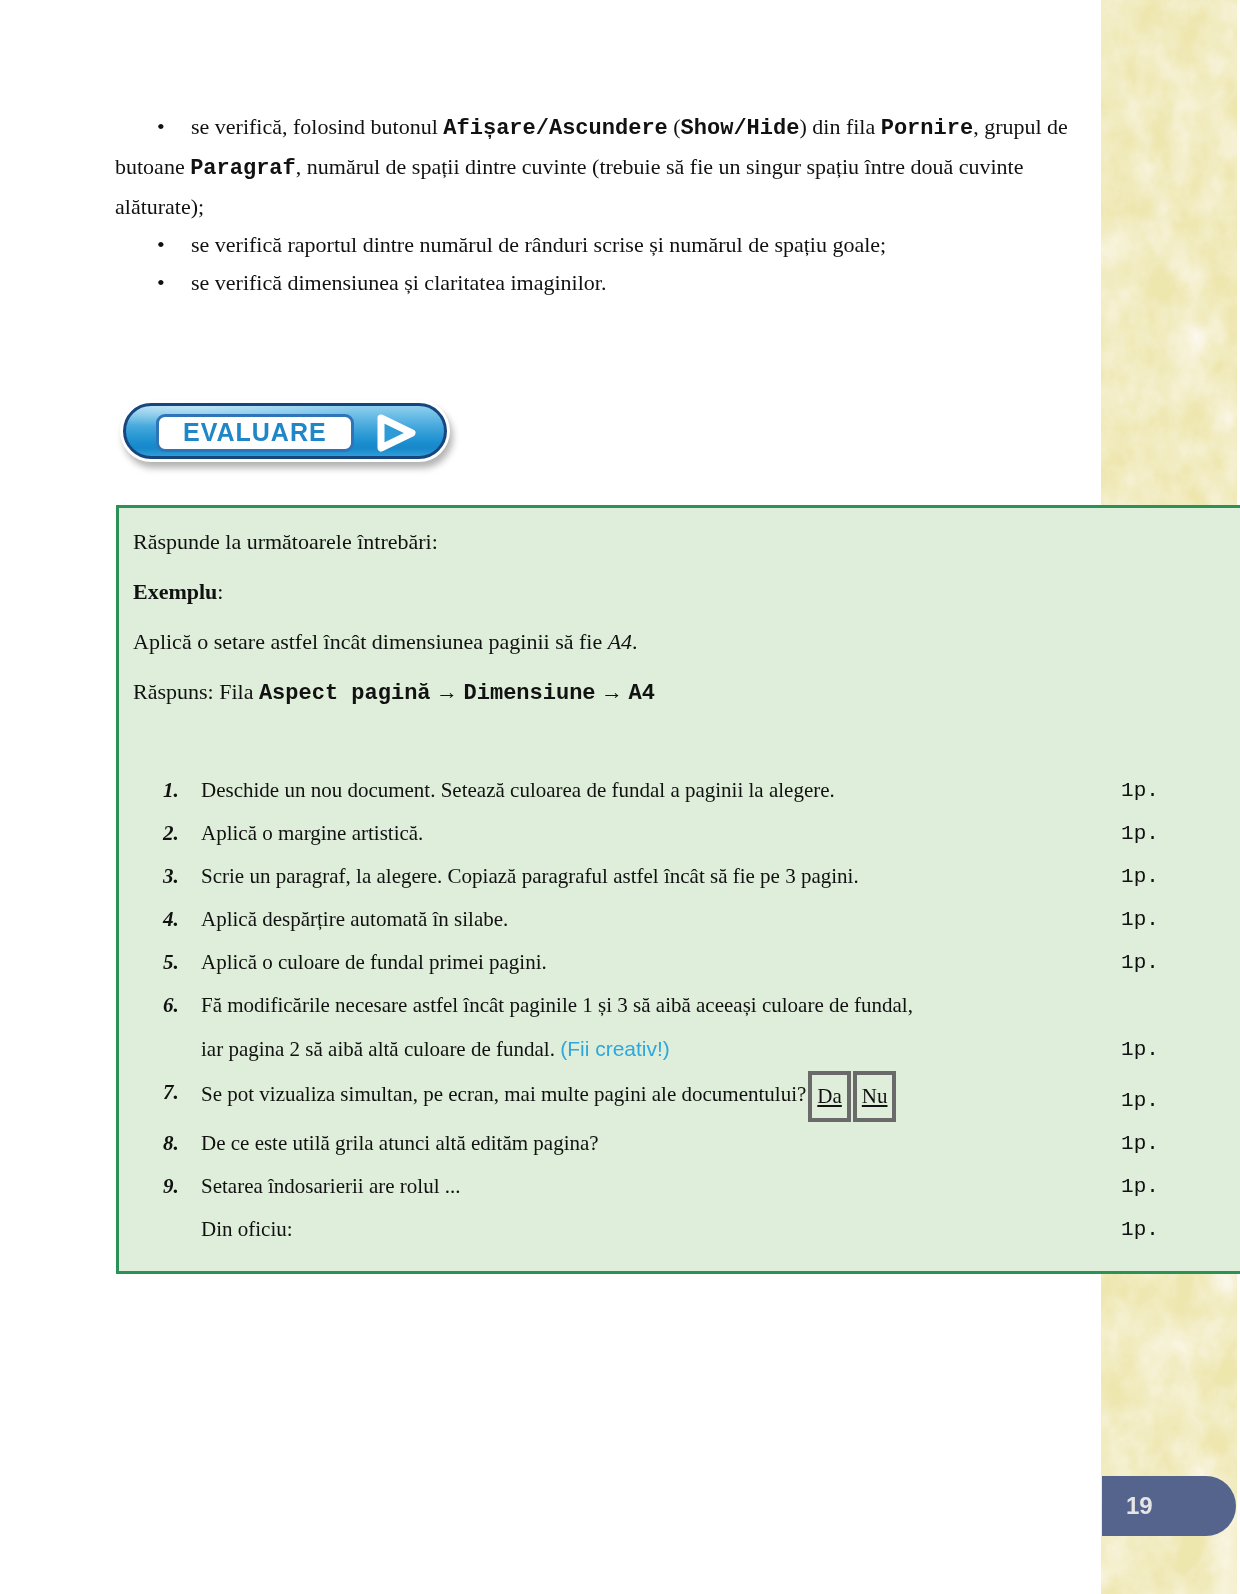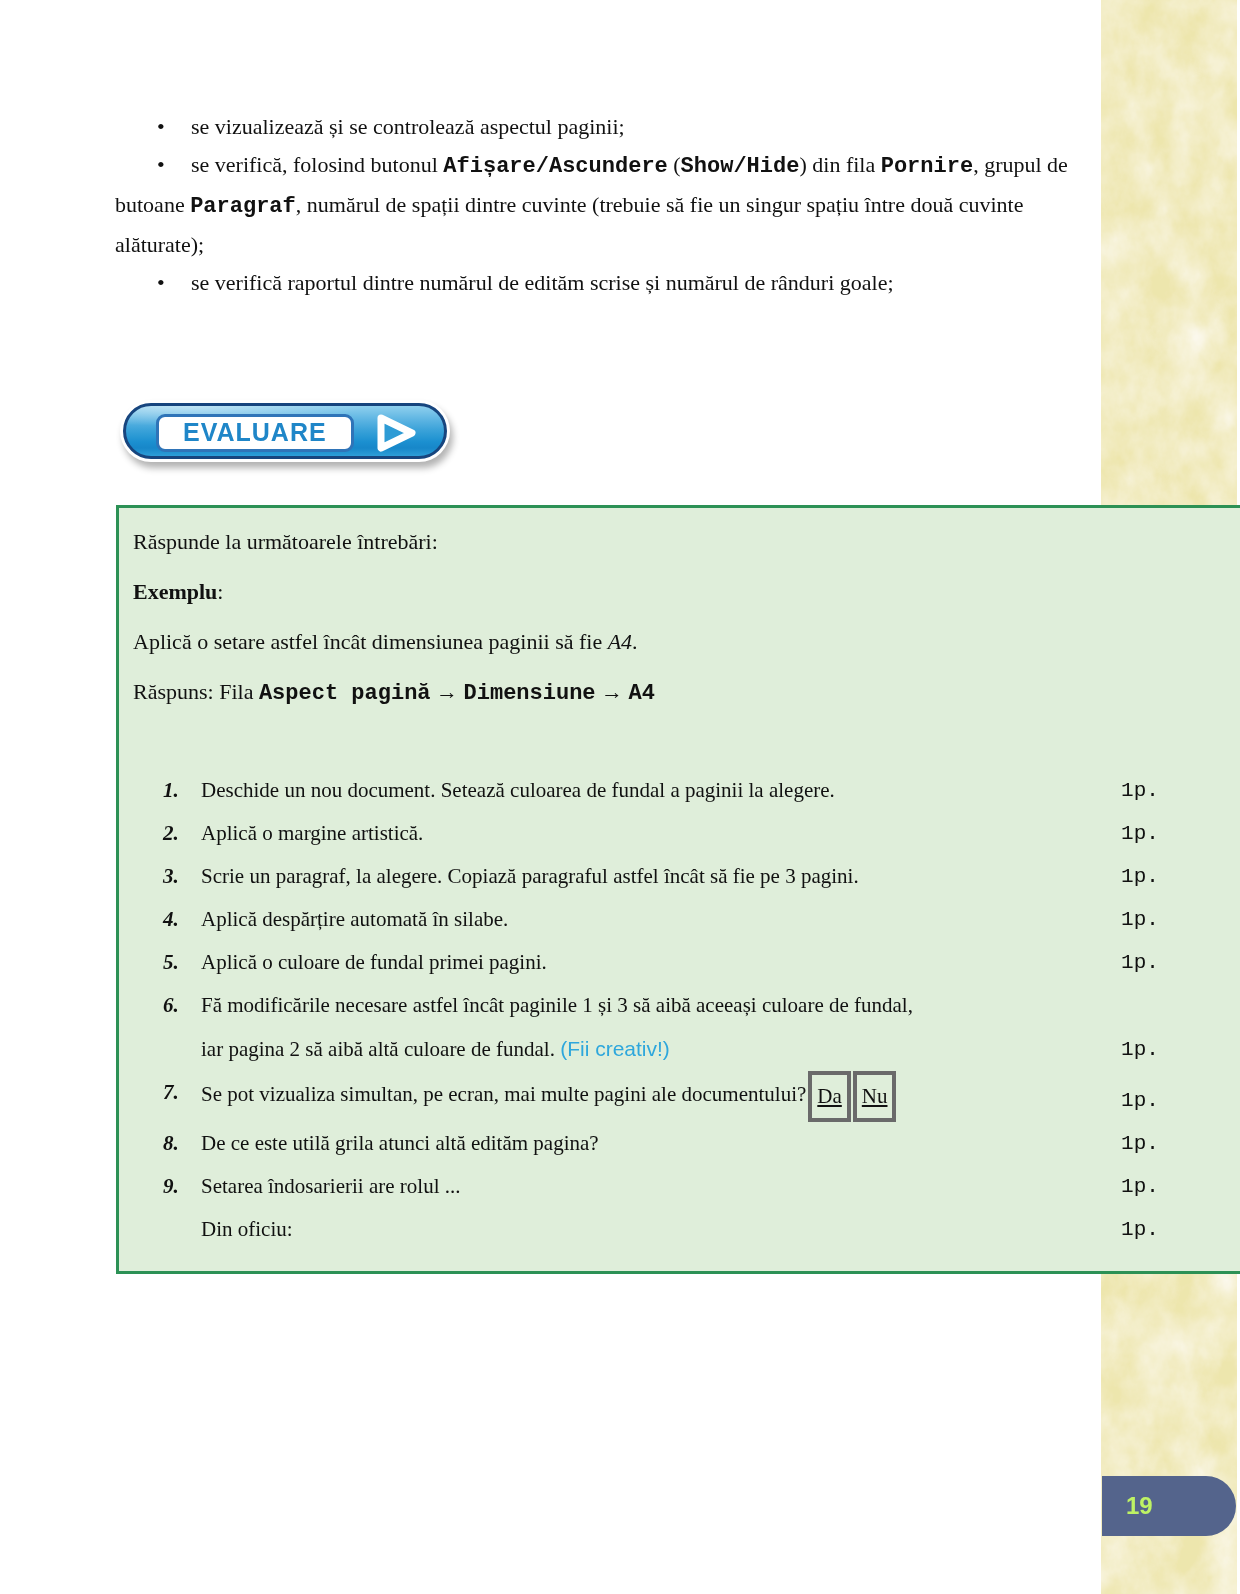--- a/index.html
+++ b/index.html
@@ -26,21 +26,21 @@
     position: absolute;
     left: 1102px; top: 1476px;
     width: 134px; height: 60px;
     border-radius: 0 30px 30px 0;
     line-height: 60px;
     padding-left: 24px;
     box-sizing: border-box;
     font-family: "Liberation Sans", sans-serif;
     font-weight: bold;
     font-size: 24px;
-    color: #bef264;
+    color: #e5e5e5;
   }
 
   
   .intro {
     position: absolute;
     left: 115px; top: 108px;
     width: 972px;
     font-size: 22px;
     line-height: 38px;
   }
@@ -159,23 +159,23 @@
       <rect width="136" height="1594" filter="url(#parch)"></rect>
     </svg>
   </div>
 
   <div class="page-badge" style="background: rgb(84, 100, 140);">
     <span>19</span>
   </div>
 
   <div class="intro">
     <div id="bullet-list">
-        <p class="bullet-para"><span class="bullet-glyph">•</span><span>se vizualizează și se controlează aspectul paginii;</span></p>
         <p class="bullet-para"><span class="bullet-glyph">•</span><span>se verifică, folosind butonul </span><span class="mono b">Afișare/Ascundere</span><span> (</span><span class="mono b">Show/Hide</span><span>) din fila </span><span class="mono b">Pornire</span><span>, grupul de butoane </span><span class="mono b">Paragraf</span><span>, numărul de spații dintre cuvinte (trebuie să fie un singur spațiu între două cuvinte alăturate);</span></p>
-        <p class="bullet-para"><span class="bullet-glyph">•</span><span>se verifică raportul dintre numărul de edităm scrise și numărul de rânduri goale;</span></p>
+        <p class="bullet-para"><span class="bullet-glyph">•</span><span>se verifică raportul dintre numărul de rânduri scrise și numărul de spațiu goale;</span></p>
+        <p class="bullet-para"><span class="bullet-glyph">•</span><span>se verifică dimensiunea și claritatea imaginilor.</span></p>
       </div>
   </div>
 
   <div class="eval-btn">
     <div class="eval-inner">
       <span class="eval-label-box">EVALUARE</span>
       <svg class="play-icon" width="46" height="40" viewBox="0 0 46 40">
         <polygon points="9,5 40,20 9,35" fill="#2d9bd5" stroke="#ffffff" stroke-width="7" stroke-linejoin="round"></polygon>
       </svg>
     </div>

